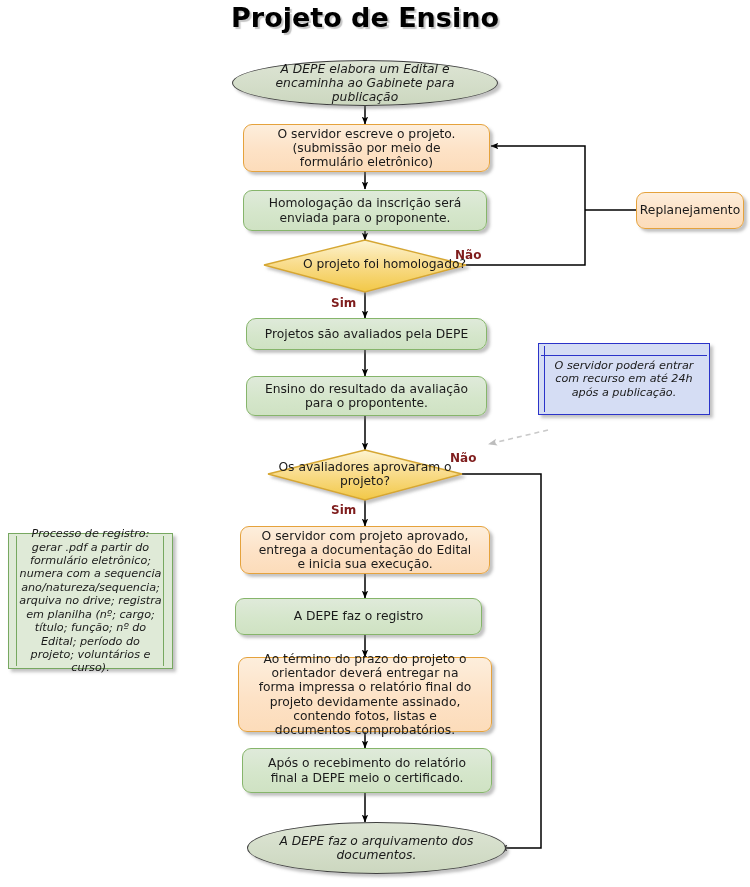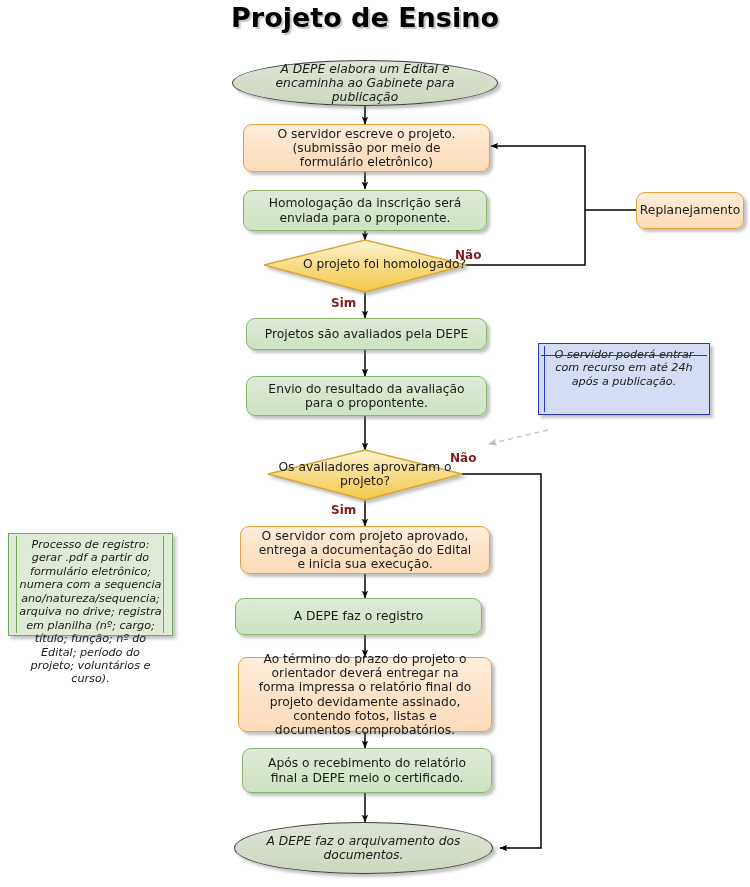--- a/index.html
+++ b/index.html
@@ -93,21 +93,21 @@
   
   .note {
     position: absolute;
     box-sizing: border-box;
     font-size: 11.2px;
     font-style: italic;
     text-align: center;
     line-height: 1.2;
     color: #1a1a1a;
     display: flex;
-    align-items: flex-start;
+    align-items: center;
     justify-content: center;
     padding: 4px 10px;
   }
   .note.blue {
     background: #d5ddf4;
     border: 1.6px solid #2b33c9;
     box-shadow: 3px 3px 3px rgba(120,120,120,0.45);
   }
   .note.blue::before {
     content: "";
@@ -221,26 +221,26 @@
 </div>
 
 <div class="decision-wrap" style="left:264px; top:240px; width:202px; height:52px;">
   <div class="decision-label" style="top:17px;text-align:right;">O projeto foi homologado?</div>
 </div>
 
 <div class="node proc orange" style="left:636px; top:192px; width:108px; height:37px;">
   <span>Replanejamento</span>
 </div>
 
-<div class="node proc green" style="left:246px; top:318px; width:241px; height:32px;">
+<div class="node proc green" style="left:246px; top:318px; width:241px; height:32px;border-radius:10px;">
   <span>Projetos são avaliados pela DEPE</span>
 </div>
 
 <div class="node proc green" style="left:246px; top:376px; width:241px; height:40px;">
-  <span>Envio do resultado da avaliação para o propontente.</span>
+  <span>Ensino do resultado da avaliação para o propontente.</span>
 </div>
 
 <div class="decision-wrap" style="left:268px; top:450px; width:194px; height:50px;">
   <div class="decision-label" style="top:10px;">Os avaliadores aprovaram o projeto?</div>
 </div>
 
 <div class="node proc orange" style="left:240px; top:526px; width:250px; height:48px;justify-content:center;">
   <span>O servidor com projeto aprovado, entrega a documentação do Edital e inicia sua execução.</span>
 </div>
 
@@ -249,28 +249,28 @@
 </div>
 
 <div class="node proc orange" style="left:238px; top:657px; width:254px; height:75px;">
   <span>Ao término do prazo do projeto o orientador deverá entregar na forma impressa o relatório final do projeto devidamente assinado, contendo fotos, listas e documentos comprobatórios.</span>
 </div>
 
 <div class="node proc green" style="left:242px; top:748px; width:250px; height:45px;">
   <span>Após o recebimento do relatório final a DEPE meio o certificado.</span>
 </div>
 
-<div class="node term" style="left:234px; top:822px; width:259px; height:52px;">
+<div class="node term" style="left:247px; top:822px; width:259px; height:52px;">
   <span>A DEPE faz o arquivamento dos documentos.</span>
 </div>
 
 <div class="note blue" style="left:538px; top:343px; width:172px; height:72px;">
   <span>O servidor poderá entrar com recurso  em até 24h após a publicação.</span>
 </div>
 
-<div class="note green" style="left:8px; top:533px; width:165px; height:103px;">
+<div class="note green" style="left:8px; top:533px; width:165px; height:136px;">
   <span>Processo de registro: gerar .pdf a partir do formulário eletrônico; numera com a sequencia ano/natureza/sequencia; arquiva no drive; registra em planilha (nº; cargo; título; função; nº do Edital; período do projeto; voluntários e curso).</span>
 </div>
 
 <div class="edge-label" style="left:455px; top:248px;">Não</div>
 <div class="edge-label" style="left:331px; top:296px;">Sim</div>
 <div class="edge-label" style="left:450px; top:451px;">Não</div>
 <div class="edge-label" style="left:331px; top:503px;">Sim</div>
 
 </body></html>

